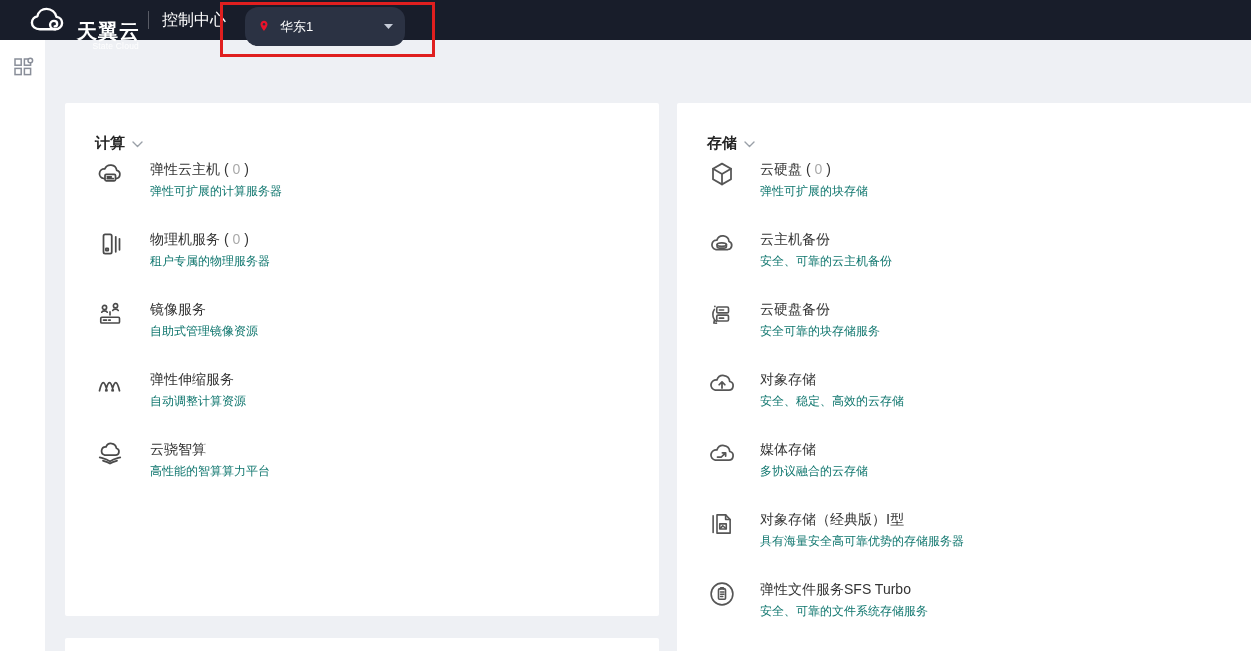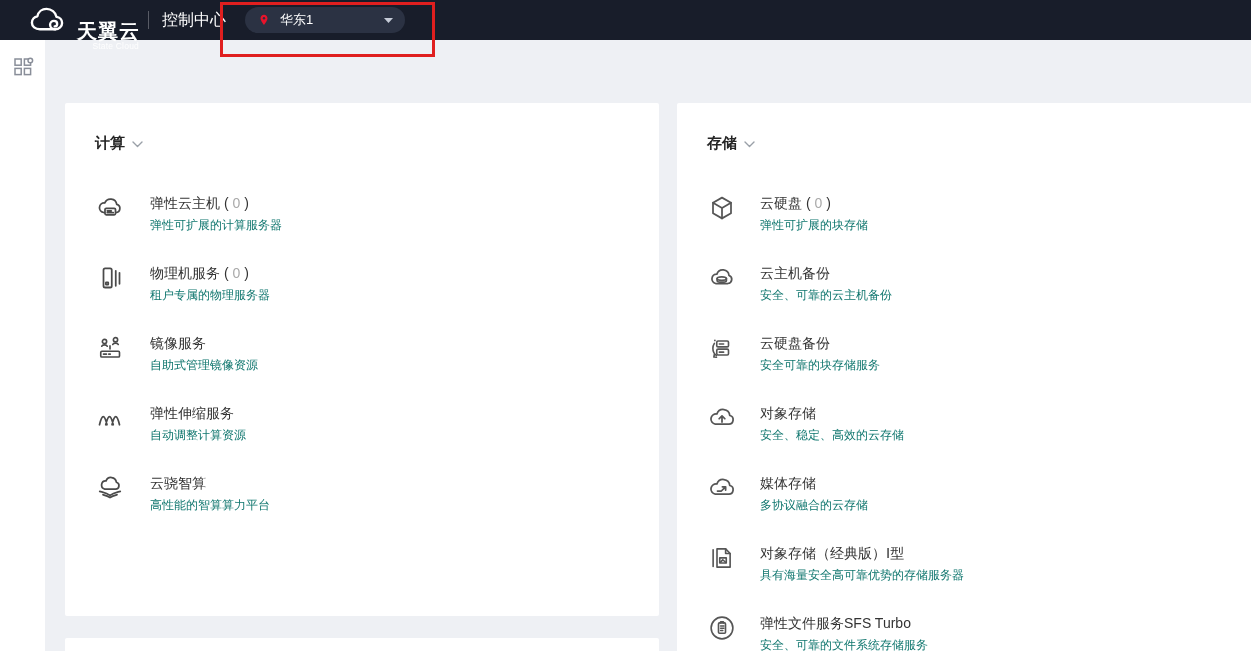--- a/index.html
+++ b/index.html
@@ -14,21 +14,21 @@
     position:absolute; left:0; top:0; width:1251px; height:40px;
     background:#181d2a; z-index:20;
   }
   .hdr-logo { position:absolute; left:26px; top:5px; }
   .brand { position:absolute; left:77px; top:4px; color:#fff; width:62px;margin-top:16px; }
   .brand-name { font-size:20px; font-weight:700; letter-spacing:1px; line-height:22px; white-space:nowrap; }
   .brand-sub { font-size:8.5px; line-height:9px; text-align:right; opacity:.95; letter-spacing:.2px; }
   .hdr-divider { position:absolute; left:148px; top:11px; width:1px; height:18px; background:rgba(255,255,255,.28); }
   .console-title { position:absolute; left:162px; top:0; height:40px; line-height:40px; color:#fff; font-size:16px; font-weight:500; }
   .region-pill {
-    position:absolute; left:245px; top:7px; width:160px; height:26px;
+    position:absolute; left:245px; top:7px; width:160px; height:39px;
     background:#2b3243; border:none; border-radius:13px;
     display:flex; align-items:center; padding:0 12px; cursor:pointer;
   }
   .region-pill .pin { flex:0 0 auto; }
   .region-label { color:#fff; font-size:13px; margin-left:9px; }
   .region-caret { margin-left:auto; }
   .annotation-box {
     position:absolute; left:220px; top:2px; width:215px; height:55px;
     border:3px solid #e01f1f; z-index:30; pointer-events:none;
   }
@@ -42,21 +42,21 @@
     background:none; border:none; cursor:pointer; color:#8a8f99; padding:0;
   }
   
   .card { position:absolute; background:#fff; border-radius:2px; }
   .card-compute { left:65px; top:103px; width:594px; height:513px; padding:30px 30px 0; }
   .card-storage { left:677px; top:103px; width:620px; height:600px; padding:30px 30px 0; }
   .card-bottom  { left:65px; top:638px; width:594px; height:40px; }
   .card-hd { display:flex; align-items:center; cursor:pointer; }
   .card-hd-title { font-size:15px; font-weight:700; color:#262626; line-height:20px; }
   .card-hd .chev { margin-left:7px; margin-top:2px; }
-  .svc-list { list-style:none; margin-top:34px; }
+  .svc-list { list-style:none; }
   .svc {
     display:flex; align-items:flex-start; height:70px; padding-top:6px; cursor:pointer;
   }
   .svc-ic-wrap { width:30px; height:34px; flex:0 0 30px; margin-right:25px;
     display:flex; align-items:flex-start; justify-content:center; color:#4a4a4a; }
   .card-storage .svc-ic-wrap { color:#565656; margin-right:23px; }
   .svc-title { font-size:14px; color:#333; line-height:20px; }
   .svc-title .cnt { color:#333; }
   .svc-title .cnt em { font-style:normal; color:#a9a9a9; }
   .svc-desc { font-size:12px; color:#0f766e; line-height:17px; margin-top:4px; }

